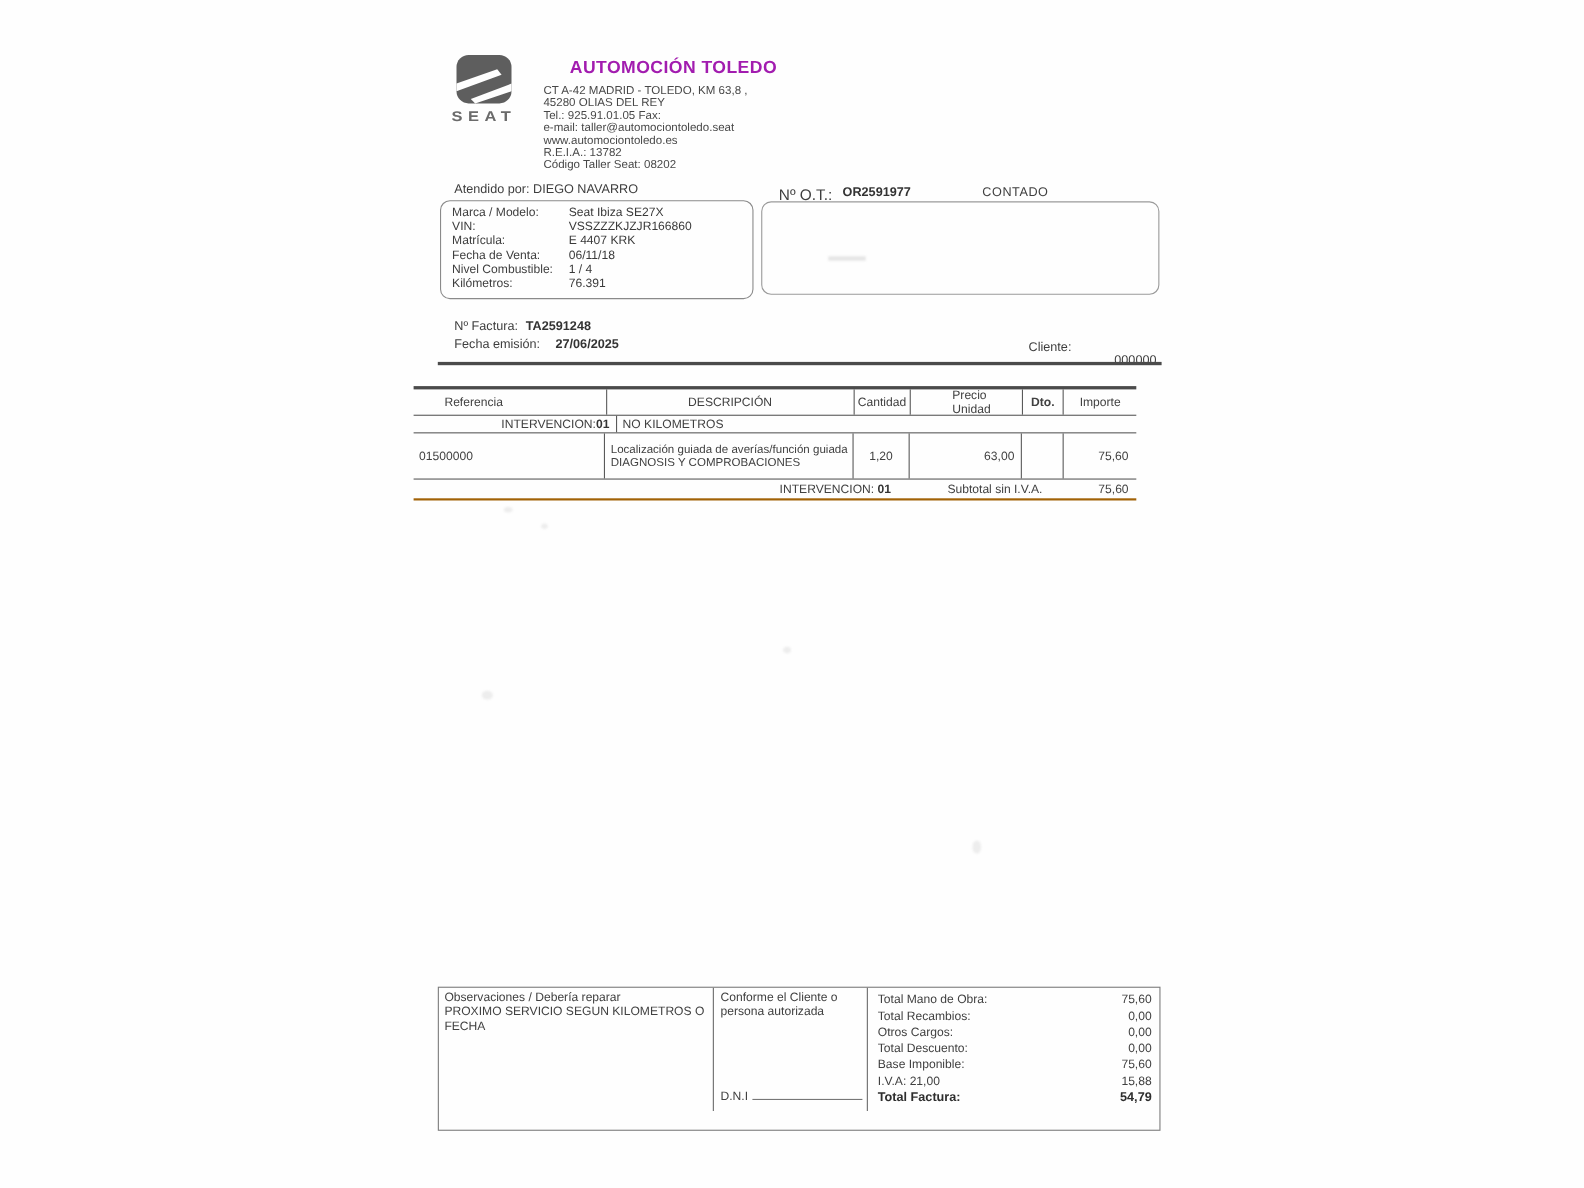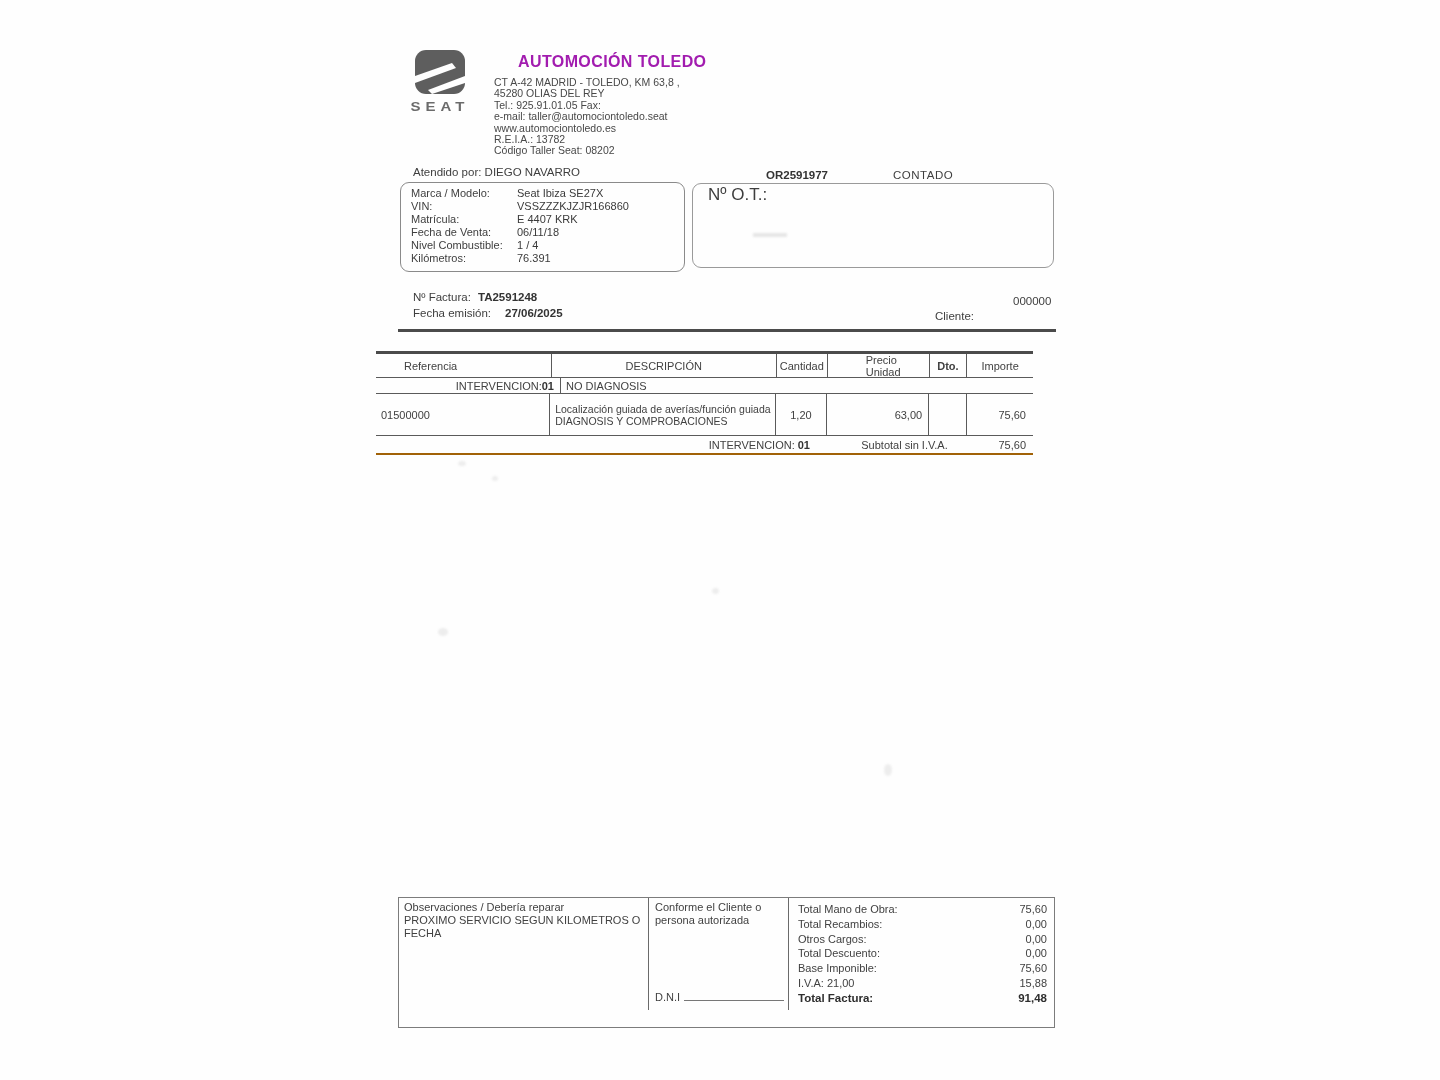--- a/index.html
+++ b/index.html
@@ -19,21 +19,21 @@
     transform:scaleY(.85);
   }
   .company-name{
     position:absolute;left:494px;top:53px;font-size:16px;font-weight:bold;
     color:#a21caf;letter-spacing:.4px;margin-left:24px;
   }
   .company-info{position:absolute;left:494px;top:77px;font-size:10.5px;line-height:11.4px;color:#484848;}
 
   
   .attended{position:absolute;left:413px;top:166px;font-size:11.5px;}
-  .ot-label{position:absolute;left:708px;top:185px;font-size:17px;}
+  .ot-label{position:absolute;left:708px;top:169px;font-size:14px;}
   .ot-number{position:absolute;left:766px;top:169px;font-size:11.5px;font-weight:bold;color:#333;}
   .payment{position:absolute;left:893px;top:169px;font-size:11.5px;letter-spacing:.5px;}
 
   
   .vehicle-box{
     position:absolute;left:400px;top:182px;width:283px;height:88px;
     border:1.5px solid #8a8a8a;border-radius:9px;
   }
   .veh-row{position:absolute;left:10px;font-size:11px;white-space:nowrap;}
   .veh-label{display:inline-block;width:106px;}
@@ -46,21 +46,21 @@
   }
   .ot-box-mark{position:absolute;left:60px;top:49px;width:34px;height:4px;
     background:rgba(120,120,120,.18);filter:blur(1px);}
 
   
   .fact-label{position:absolute;left:413px;top:291px;font-size:11.5px;}
   .fact-value{position:absolute;left:478px;top:291px;font-size:11.5px;font-weight:bold;color:#333;}
   .date-label{position:absolute;left:413px;top:307px;font-size:11.5px;}
   .date-value{position:absolute;left:505px;top:307px;font-size:11.5px;font-weight:bold;color:#333;}
   .client-label{position:absolute;left:935px;top:310px;font-size:11.5px;}
-  .client-value{position:absolute;left:1013px;top:295px;font-size:11.5px;}
+  .client-value{position:absolute;left:1013px;top:322px;font-size:11.5px;}
 
   .rule-thick{position:absolute;left:398px;top:329px;width:658px;height:3px;background:#4b4b4b;}
   .doc-title{
     position:absolute;left:398px;top:333px;width:658px;text-align:center;
     font-size:12.5px;font-weight:bold;color:#383838;letter-spacing:.4px;
   }
 
   
   .inv-table{
     position:absolute;left:376px;top:351px;width:657px;
@@ -197,21 +197,21 @@
       <div class="c c-price">Precio Unidad</div>
       <div class="c c-dto">Dto.</div>
       <div class="c c-imp">Importe</div>
     </div>
 
     <div class="t-row t-intv">
       <div class="i-ref">
         <span>INTERVENCION: </span>
         <span class="bold">01</span>
       </div>
-      <div class="i-desc">NO DIAGNOSIS</div>
+      <div class="i-desc">NO KILOMETROS</div>
     </div>
 
     <div class="t-row t-data">
       <div class="c c-ref">01500000</div>
       <div class="c c-desc">
         <span>Localización guiada de averías/función guiada</span>
         <span>DIAGNOSIS Y COMPROBACIONES</span>
       </div>
       <div class="c c-qty">1,20</div>
       <div class="c c-price">63,00</div>
@@ -272,20 +272,20 @@
         <div class="tot-row">
           <span>Base Imponible:</span>
           <span>75,60</span>
         </div>
         <div class="tot-row">
           <span>I.V.A:  21,00</span>
           <span>15,88</span>
         </div>
         <div class="tot-row total">
           <span>Total Factura:</span>
-          <span>91,48</span>
+          <span>54,79</span>
         </div>
       </div>
 
     </div>
   </div>
 
 </div>
 
 </body></html>

